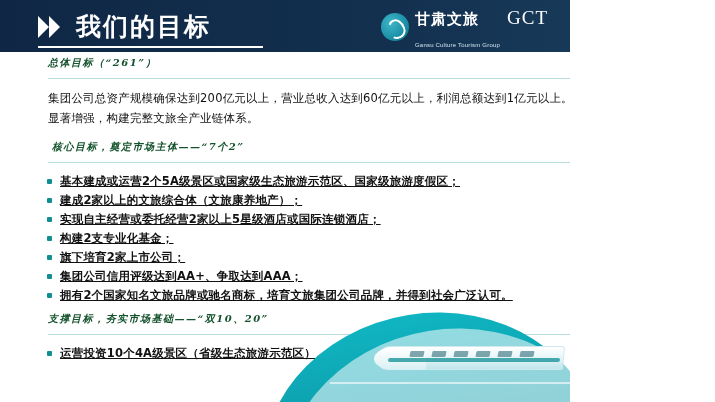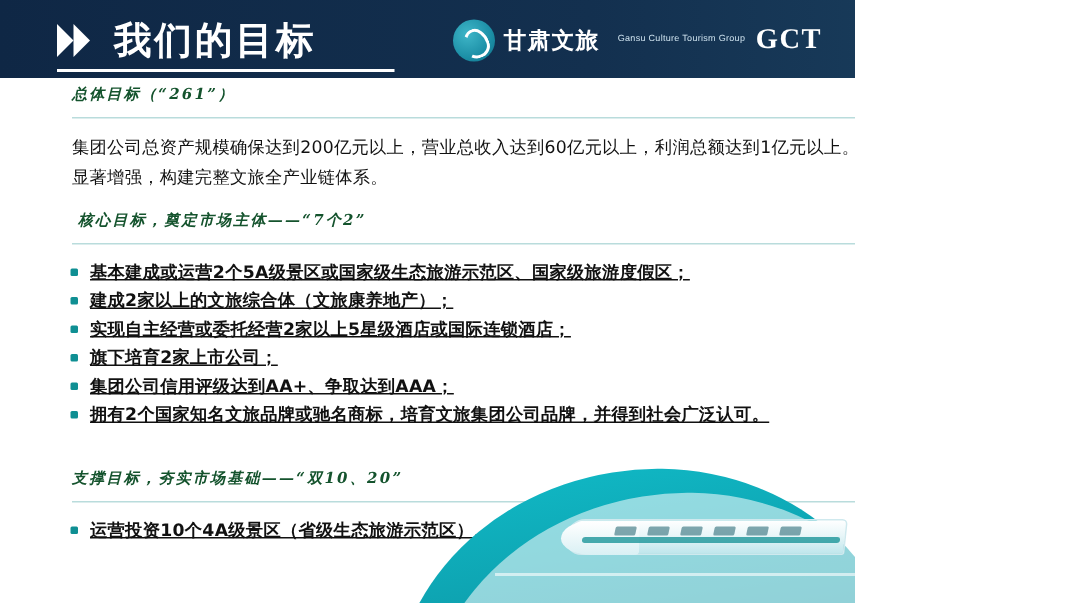--- a/index.html
+++ b/index.html
@@ -93,42 +93,42 @@
     position: absolute;
     left: 7px; top: 6px;
     width: 13px; height: 16px;
     border: 2.5px solid #ffffff;
     border-radius: 50% 50% 50% 50% / 60% 60% 40% 40%;
     border-left-color: transparent;
     transform: rotate(-20deg);
   }
   .logo-text {
     display: flex;
-    flex-direction: row;
+    flex-direction: column;
     justify-content: flex-start;
     line-height: 1;
     gap: 12px;
   }
   .logo-cn {
     font-family: "DejaVu Sans", sans-serif;
     font-size: 15px;
     font-weight: bold;
     color: #ffffff;
     letter-spacing: 1px;
   }
   .logo-en {
     font-size: 6px;
     color: #cfe3ef;
     letter-spacing: 0.2px;
     margin-top: 3px;
   }
   .logo-gct {
     font-family: "Liberation Serif", serif;
     font-size: 19px;
-    font-weight: bold;
+    font-weight: normal;
     color: #ffffff;
     letter-spacing: 1px;
     margin-left: 7px;
   }
   .logo-right {
     display: flex;
     align-items: baseline;
   }
 
   
@@ -297,20 +297,21 @@
 
   <div class="para" style="left:48px; top:88px; width:625px;">集团公司总资产规模确保达到200亿元以上，营业总收入达到60亿元以上，利润总额达到1亿元以上。集团公司综合实力显著增强，构建完整文旅全产业链体系。</div>
 
   <div class="sec-head" style="left:52px; top:140px;">核心目标，奠定市场主体——“7个2”</div>
   <div class="sec-rule" style="left:48px; top:162px; width:620px;"></div>
 
   <ul class="bullets" style="left:46px; top:172px;">
     <li>基本建成或运营2个5A级景区或国家级生态旅游示范区、国家级旅游度假区；</li>
     <li>建成2家以上的文旅综合体（文旅康养地产）；</li>
     <li>实现自主经营或委托经营2家以上5星级酒店或国际连锁酒店；</li>
+    <li>构建2支专业化基金；</li>
     <li>旗下培育2家上市公司；</li>
     <li>集团公司信用评级达到AA+、争取达到AAA；</li>
     <li>拥有2个国家知名文旅品牌或驰名商标，培育文旅集团公司品牌，并得到社会广泛认可。</li>
   </ul>
 
   <div class="sec-head" style="left:48px; top:312px;">支撑目标，夯实市场基础——“双10、20”</div>
   <div class="sec-rule" style="left:48px; top:334px; width:620px;"></div>
 
   <ul class="bullets" style="left:46px; top:344px;">
     <li>运营投资10个4A级景区（省级生态旅游示范区）、10家四星级酒店或陇原主题酒店；</li>

